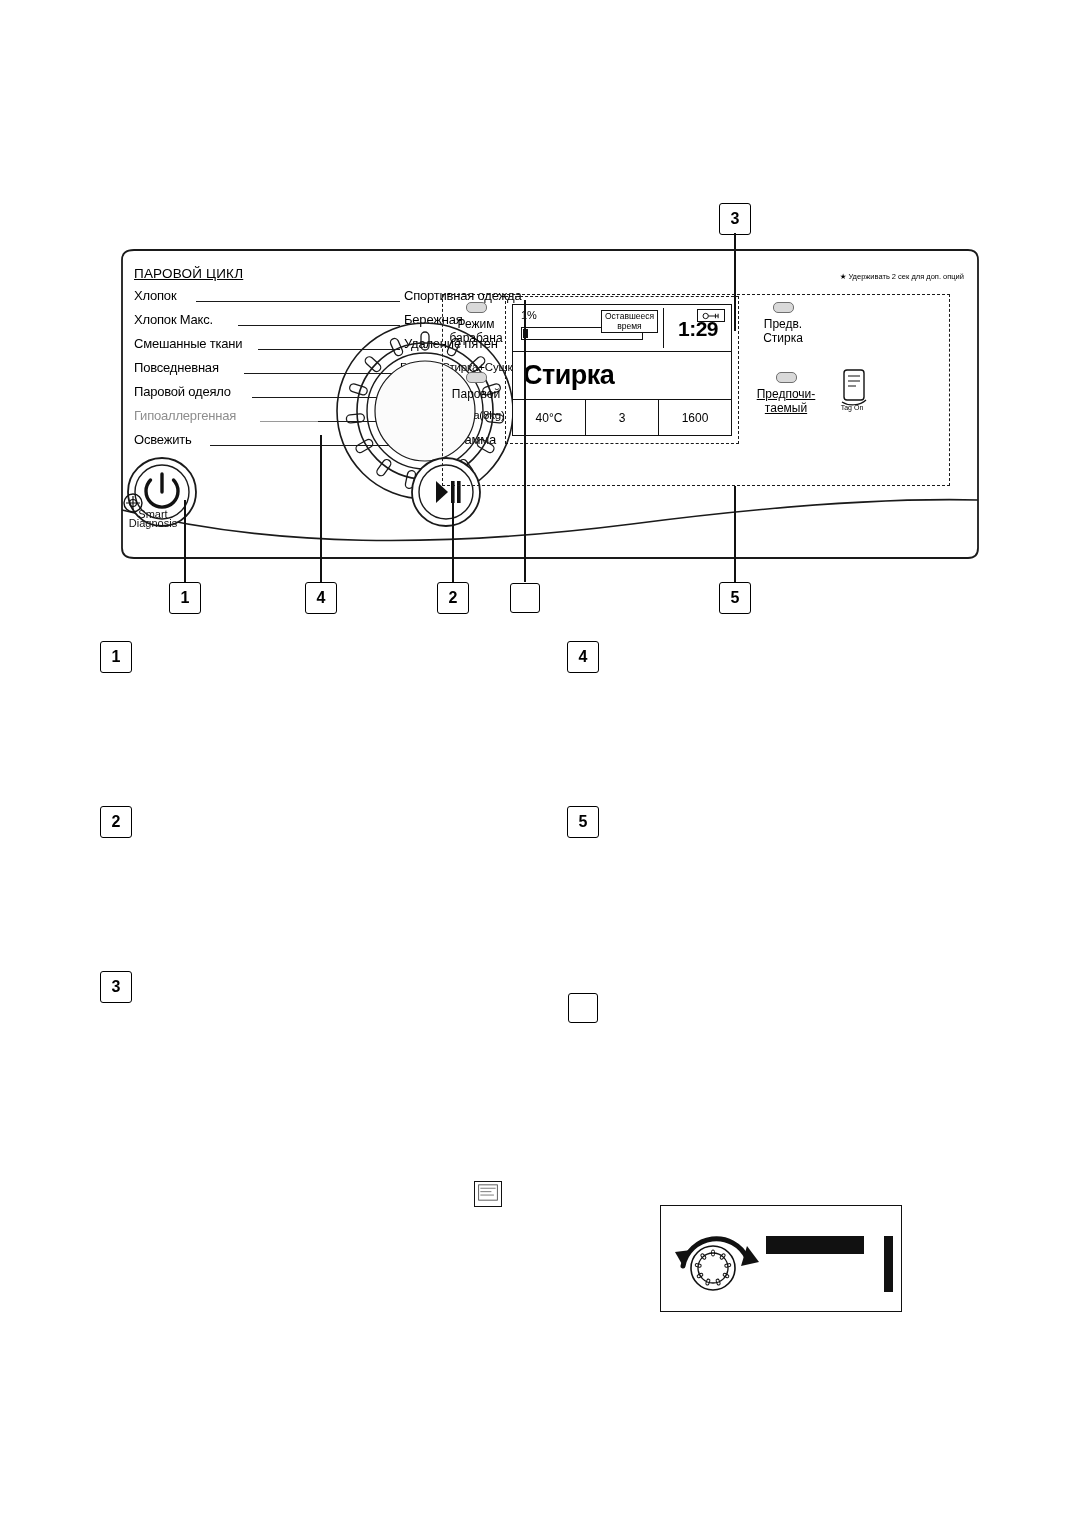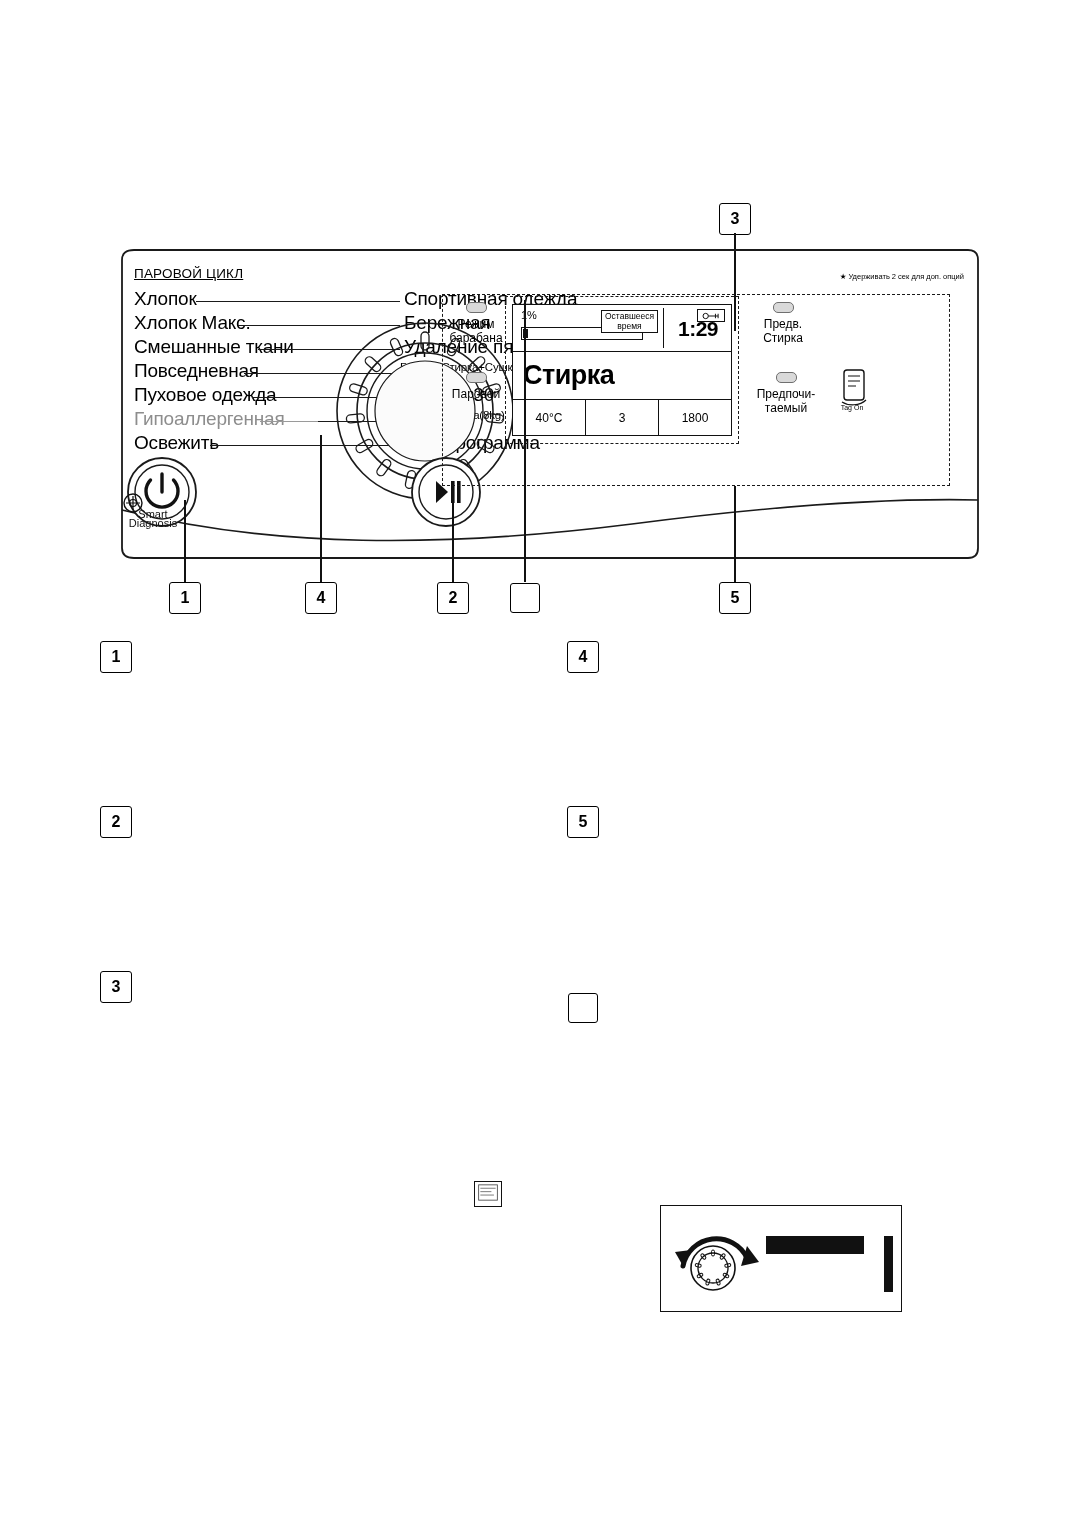--- a/index.html
+++ b/index.html
@@ -36,21 +36,21 @@
     width: 868px; height: 330px;
   }
   #panel-outline {
     position: absolute; left: 0; top: 0;
     width: 868px; height: 330px;
   }
 
   
   .prog-label {
     position: absolute;
-    font-size: 19px;
+    font-size: 13px;
     white-space: nowrap;
     letter-spacing: -0.2px;
   }
   .prog-label.small { font-size: 11.5px; }
   .prog-label.grey { color: #8d8d8d; }
   .steam-title {
     position: absolute;
     font-size: 13.5px;
     letter-spacing: 0.2px;
   }
@@ -280,21 +280,21 @@
 
   <div class="prog-label" style="left:22px; top:64px;text-align:center;">Хлопок Макс.</div>
   <div class="leader" style="left:126px; top:77px; width:110px;"></div>
 
   <div class="prog-label" style="left:22px; top:88px;">Смешанные ткани</div>
   <div class="leader" style="left:146px; top:101px; width:82px;"></div>
 
   <div class="prog-label" style="left:22px; top:112px;">Повседневная</div>
   <div class="leader" style="left:132px; top:125px; width:92px;"></div>
 
-  <div class="prog-label" style="left:22px; top:136px;">Пуховое одежда</div>
+  <div class="prog-label" style="left:22px; top:136px;">Паровой одеяло</div>
   <div class="leader" style="left:140px; top:149px; width:84px;"></div>
 
   <div class="prog-label grey" style="left:22px; top:160px;">Гипоаллергенная</div>
   <div class="leader" style="left:148px; top:173px; width:78px; background:#9a9a9a;"></div>
 
   <div class="prog-label" style="left:22px; top:184px;">Освежить</div>
   <div class="leader" style="left:98px; top:197px; width:136px;"></div>
 
   <div class="prog-label" style="left:292px; top:40px;">Спортивная одежда</div>
   <div class="leader" style="left:196px; top:53px; width:92px;"></div>
@@ -415,21 +415,21 @@
   <div class="ctrl-btn" style="left:336px; top:124px; width:56px;">
     <div class="led"></div>
     <div>Паровой</div>
   </div>
 
   <div class="ctrl-btn" style="left:636px; top:54px; width:70px;">
     <div class="led"></div>
     <div>Предв.</div>
     <div>Стирка</div>
   </div>
-  <div class="ctrl-btn" style="left:636px; top:124px; width:76px;">
+  <div class="ctrl-btn" style="left:636px; top:124px; width:76px;text-decoration:underline;">
     <div class="led"></div>
     <div>Предпочи-</div>
     <div>таемый</div>
   </div>
 
   <div class="abs" style="left:726px; top:120px;">
     <svg viewBox="0 0 34 40" width="34" height="40">
       <rect x="6" y="2" width="20" height="30" rx="3" fill="none" stroke="#111" stroke-width="1.4"></rect>
       <path d="M10 8 L22 8 M10 13 L22 13 M10 18 L18 18" stroke="#111" stroke-width="1"></path>
       <path d="M4 34 C10 38 22 38 28 32" fill="none" stroke="#111" stroke-width="1.2"></path>
@@ -456,21 +456,21 @@
           <path d="M16 2 L16 7 M19 2 L19 7" stroke="#111" stroke-width="1.1"></path>
         </svg>
       </div>
     </div>
     <div class="lcd-main">
       <span>Стирка</span>
     </div>
     <div class="lcd-row3">
       <div class="lcd-cell">40°C</div>
       <div class="lcd-cell">3</div>
-      <div class="lcd-cell">1800</div>
+      <div class="lcd-cell">1600</div>
     </div>
   </div>
 
 
 </div>
 
 <div class="abs" style="left:184px; top:500px; width:1.6px; height:82px; background:#111;"></div>
 <div class="abs" style="left:320px; top:435px; width:1.6px; height:147px; background:#111;"></div>
 <div class="abs" style="left:452px; top:500px; width:1.6px; height:82px; background:#111;"></div>
 <div class="abs" style="left:524px; top:300px; width:1.6px; height:282px; background:#111;"></div>

